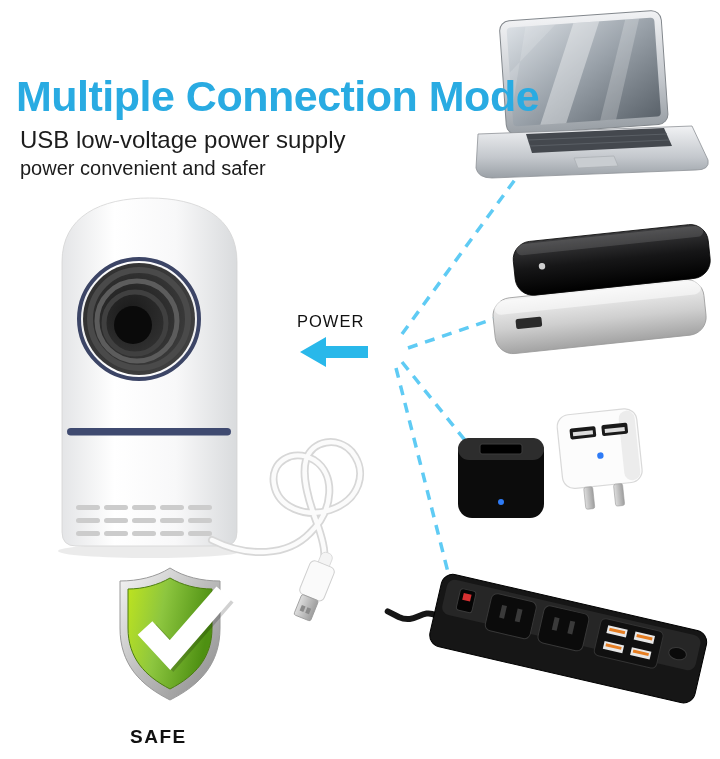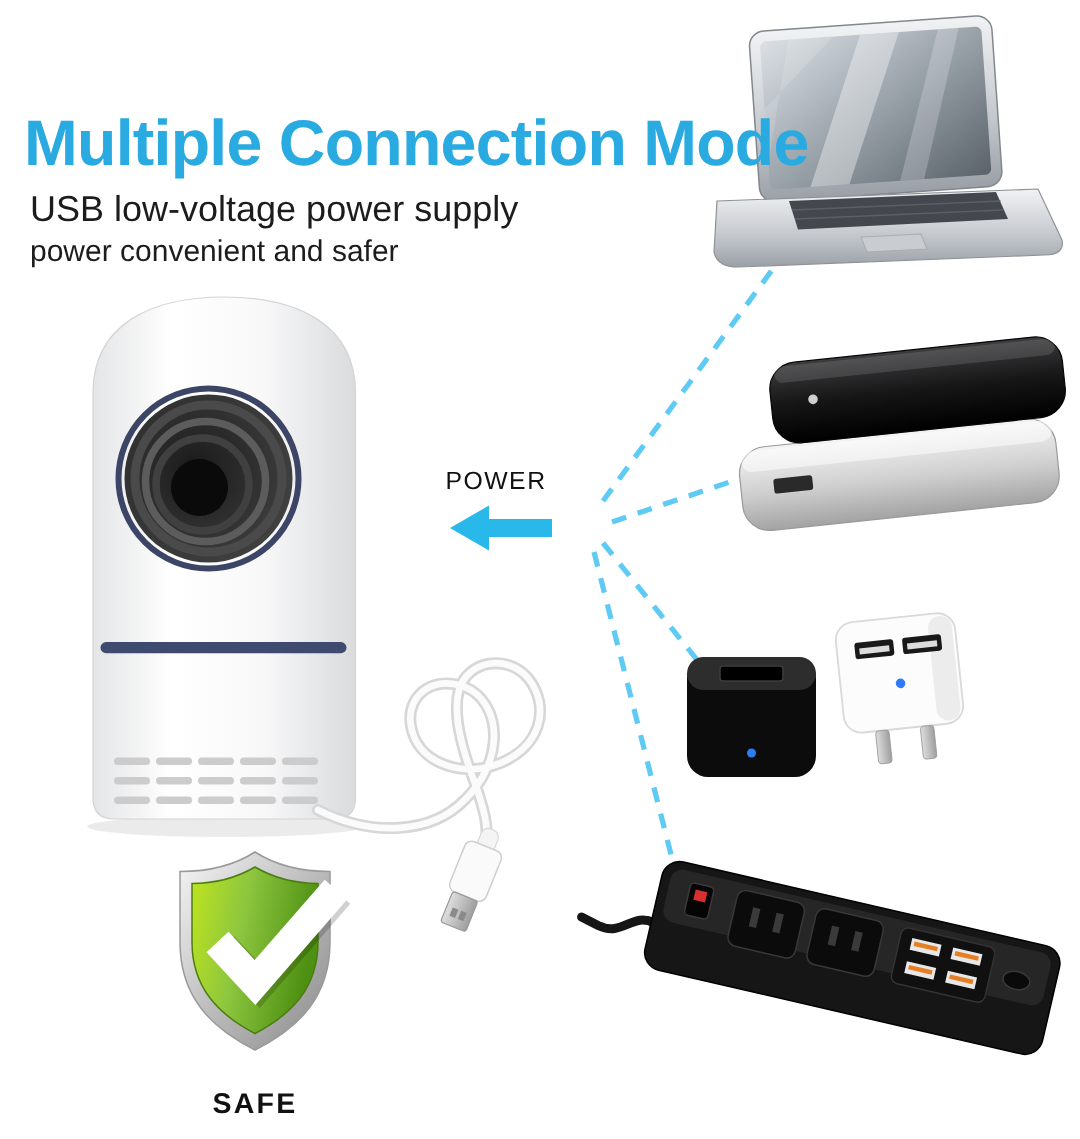--- a/index.html
+++ b/index.html
@@ -13,21 +13,21 @@
     font-size:43px;font-weight:700;letter-spacing:-0.5px;
     color:#29ABE2;white-space:nowrap;
   }
   .sub1{position:absolute;left:20px;top:126px;font-size:24px;color:#1c1c1c;white-space:nowrap;}
   .sub2{position:absolute;left:20px;top:157px;font-size:20px;color:#1c1c1c;white-space:nowrap;}
   .power-label{
     position:absolute;left:297px;top:312px;
     font-size:16.5px;color:#111;letter-spacing:1px;white-space:nowrap;
   }
   .safe-label{
-    position:absolute;left:130px;top:726px;width:80px;text-align:center;
+    position:absolute;left:130px;top:726px;width:80px;text-align:left;
     font-size:19px;font-weight:700;letter-spacing:1.5px;color:#111;
   }
 </style>
 </head>
 <body>
 
 <div class="stage">
 
   <svg width="720" height="759" viewBox="0 0 720 759">
     <defs>

